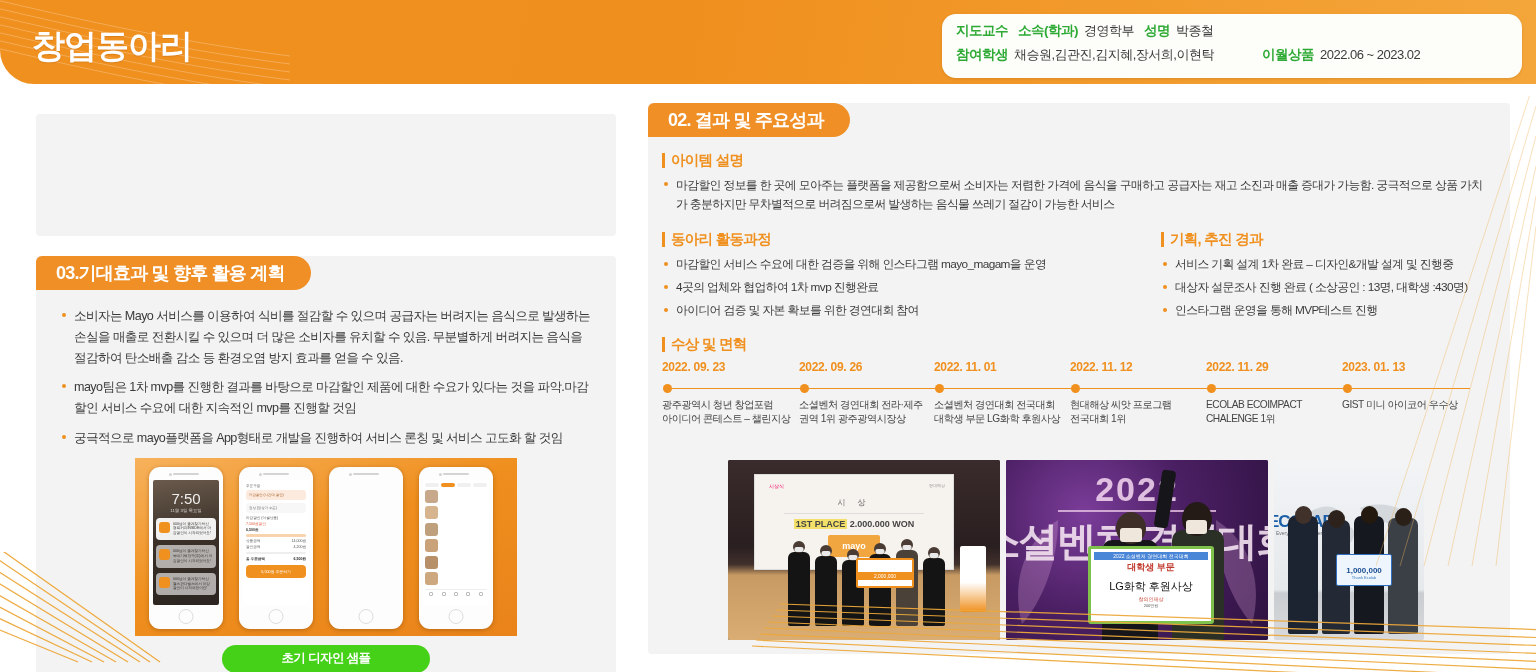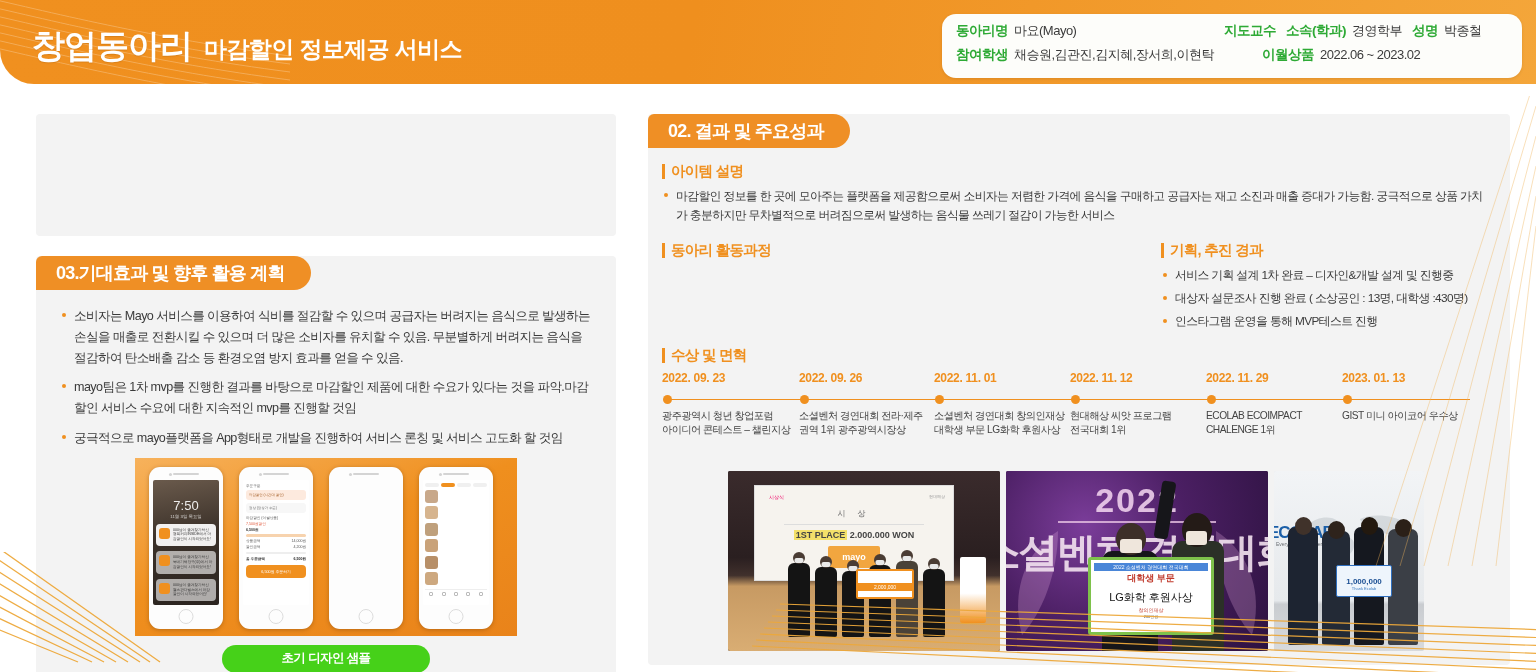--- a/index.html
+++ b/index.html
@@ -63,21 +63,21 @@
   .ib-left  { width: 268px; display: flex; align-items: baseline; }
   .ib-right { flex: 1; display: flex; align-items: baseline; justify-content: flex-start; }
   .ib-sub   { font-size: 13.5px; font-weight: 700; color: #2eaa35; margin-left: 10px; letter-spacing: -.5px;}
 
   
   .col-left {
     position: absolute; left: 36px; top: 114px;
     width: 580px; height: 530px;
   }
   .col-right {
-    position: absolute; left: 648px; top: 114px;
+    position: absolute; left: 648px; top: 103px;
     width: 862px; height: 530px;
   }
 
   
   .panel {
     position: relative;
     background: #f3f3f3;
     border-radius: 4px;
   }
   .pill {
@@ -175,21 +175,21 @@
     width: 3px; height: 3px; border-radius: 50%; background: #d4d4d4;
   }
   .phone .home {
     position: absolute; left: 50%; bottom: 5px; transform: translateX(-50%);
     width: 15px; height: 15px; border-radius: 50%;
     border: 1.4px solid #dcdcdc;
   }
   .scr { position: absolute; left: 4px; right: 4px; top: 13px; bottom: 24px; overflow: hidden; border-radius: 2px; }
 
   .scr-lock { background: linear-gradient(170deg,#6a5a4c,#3b3129 45%,#2b2420); }
-  .lock-time { color:#fff; font-size:13px; text-align:center; margin-top:18px; opacity:.9; font-weight:300;}
+  .lock-time { color:#fff; font-size:15px; text-align:center; margin-top:10px; opacity:.9; font-weight:300;}
   .lock-date { color:#fff; font-size:4.4px; text-align:center; opacity:.75; margin-top:1px;}
   .notif {
     position: relative; margin: 5px 3px; padding: 4px 3px 4px 17px;
     background: rgba(255,255,255,.93); border-radius: 4px;
     font-size: 3.6px; line-height: 1.35; color: #333;
   }
   .notif .ic {
     position: absolute; left: 3px; top: 4px;
     width: 11px; height: 11px; border-radius: 3px; background: #f0901f;
   }
@@ -316,30 +316,25 @@
         <path d="M-20,24 C60,42 160,68 300,86"></path>
         <path d="M-20,32 C60,50 160,76 300,94"></path>
         <path d="M-20,40 C60,58 160,84 300,102"></path>
         <path d="M-20,48 C60,66 160,92 300,110"></path>
         <path d="M-20,56 C60,74 160,100 300,118"></path>
       </g>
     </svg>
 
     <div class="hdr-title">
       <span class="t1">창업동아리</span>
-      <span class="t2">마감할인 정보제공 서비스</span>
     </div>
   </div>
 
   <div class="infobox">
     <div class="inforow">
-      <div class="ib-left">
-        <span class="ib-lab">동아리명</span>
-        <span class="ib-val">마요(Mayo)</span>
-      </div>
       <div class="ib-right">
         <span class="ib-lab">지도교수</span>
         <span class="ib-sub">소속(학과)</span>
         <span class="ib-val">경영학부</span>
         <span class="ib-sub">성명</span>
         <span class="ib-val">박종철</span>
       </div>
     </div>
     <div class="inforow">
       <div class="ib-left">
@@ -514,20 +509,25 @@
         </ul>
       </div>
 
       
       <div style="display:flex; gap:23px; padding:12px 20px 0 14px;">
         <div style="flex:0 0 476px;">
           <div class="subhead">
             <span class="bar"></span>
             <span>동아리 활동과정</span>
           </div>
+          <ul class="blist rp-text" style="margin-top:6px;">
+            <li>마감할인 서비스 수요에 대한 검증을 위해 인스타그램 mayo_magam을 운영</li>
+            <li>4곳의 업체와 협업하여 1차 mvp 진행완료</li>
+            <li>아이디어 검증 및 자본 확보를 위한 경연대회 참여</li>
+          </ul>
         </div>
         <div style="flex:1;">
           <div class="subhead">
             <span class="bar"></span>
             <span>기획, 추진 경과</span>
           </div>
           <ul class="blist rp-text" style="margin-top:6px;">
             <li>서비스 기획 설계 1차 완료 – 디자인&amp;개발 설계 및 진행중</li>
             <li>대상자 설문조사 진행 완료 ( 소상공인 : 13명, 대학생 :430명)</li>
             <li>인스타그램 운영을 통해 MVP테스트 진행</li>
@@ -555,21 +555,21 @@
           <div class="tl-item" style="left:137px;">
             <div class="tl-date">2022. 09. 26</div>
             <span class="tl-dot"></span>
             <div class="tl-desc" style="white-space:pre-line;">소셜벤처 경연대회 전라·제주
 권역 1위 광주광역시장상</div>
           </div>
 
           <div class="tl-item" style="left:272px;">
             <div class="tl-date">2022. 11. 01</div>
             <span class="tl-dot"></span>
-            <div class="tl-desc" style="white-space:pre-line;">소셜벤처 경연대회 창의인재상
+            <div class="tl-desc" style="white-space:pre-line;">소셜벤처 경연대회 전국대회
 대학생 부문 LG화학 후원사상</div>
           </div>
 
           <div class="tl-item" style="left:408px;">
             <div class="tl-date">2022. 11. 12</div>
             <span class="tl-dot"></span>
             <div class="tl-desc" style="white-space:pre-line;">현대해상 씨앗 프로그램
 전국대회 1위</div>
           </div>
 

